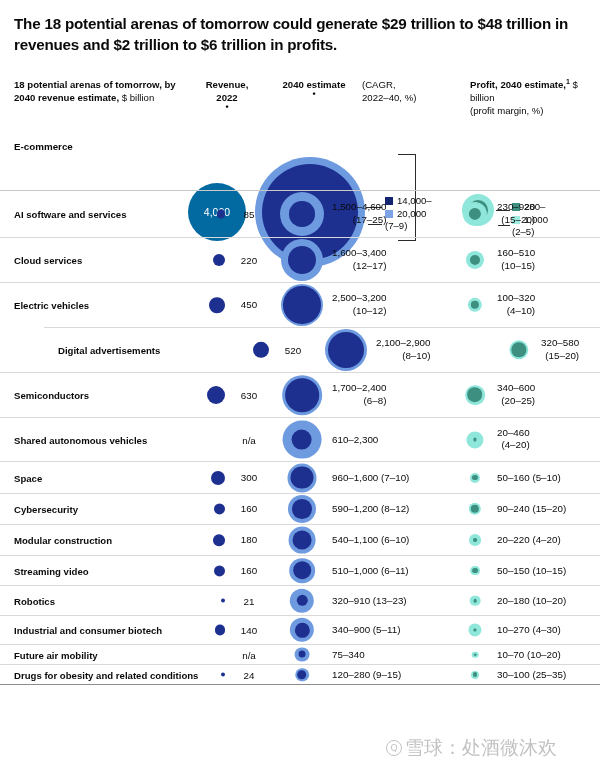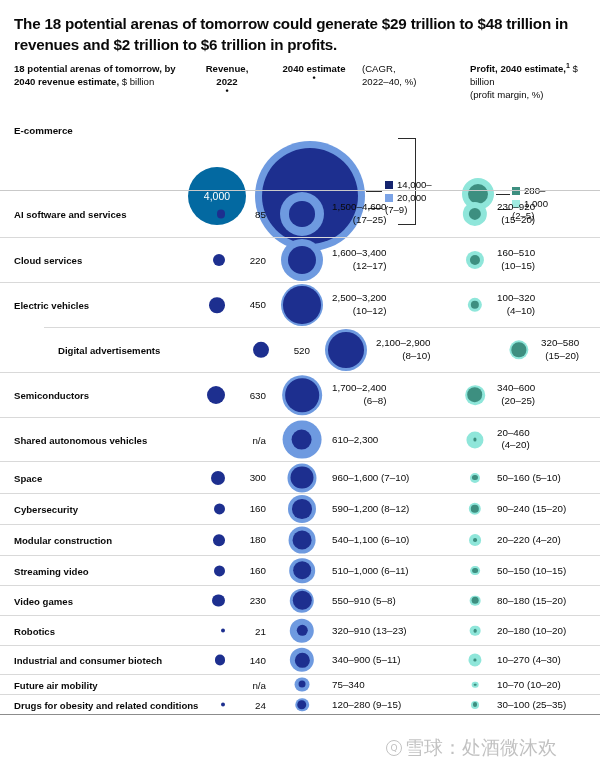--- a/index.html
+++ b/index.html
@@ -16,21 +16,21 @@
     font-weight:bold;
     line-height:1.35;
     padding:14px 14px 0 14px;
     letter-spacing:-0.2px;
   }
 
   
   .header{
     position:relative;
     height:125px;
-    margin-top:8px;
+    margin-top:24px;
   }
   .hdr-col{
     position:absolute;
     font-size:9.6px;
     font-weight:bold;
     line-height:1.35;
   }
   .hdr-col .lt{font-weight:normal;}
   #hdr-arenas{left:14px;top:0;width:170px;}
   #hdr-revenue{left:188px;top:0;width:78px;text-align:center;}
@@ -104,21 +104,21 @@
   .row-total{border-top:1px solid #8c8c8c;}
   .cell-label{
     position:absolute;left:14px;top:50%;transform:translateY(-50%);
     font-size:9.6px;font-weight:bold;white-space:nowrap;
   }
   .cell-rev{
     position:absolute;left:188px;width:78px;
     top:50%;transform:translateY(-50%);
     display:flex;align-items:center;justify-content:flex-end;
   }
-  .rev-num{font-size:9.8px;width:34px;text-align:right;padding-left:7px;}
+  .rev-num{font-size:9.8px;width:34px;text-align:center;padding-left:7px;}
   .rev-bub{border-radius:50%;background:#1d2f8f;flex:0 0 auto;}
   .cell-est{
     position:absolute;left:272px;width:60px;height:100%;
   }
   .est-wrap{position:absolute;left:50%;top:50%;transform:translate(-50%,-50%);}
   .cell-est-txt{
     position:absolute;left:332px;top:50%;transform:translateY(-50%);
     font-size:9.8px;line-height:1.3;white-space:nowrap;
   }
   .cell-prof{
@@ -448,41 +448,20 @@
       <div class="cell-est-txt">510–1,000 (6–11)</div>
       <div class="cell-prof">
         <div class="prof-wrap" style="width: 9.79796px; height: 9.79796px;">
           <div class="bubble p-outer" style="left: 0px; top: 0px; width: 9.79796px; height: 9.79796px;"></div>
           <div class="bubble p-inner" style="left: 2.07055px; top: 2.07055px; width: 5.65685px; height: 5.65685px;"></div>
         </div>
       </div>
       <div class="cell-prof-txt">50–150 (10–15)</div>
     </div>
     <div class="row" style="height: 30px;">
-      <div class="cell-label">Video games</div>
-      <div class="cell-rev">
-        <div class="rev-bub" style="width: 12.8px; height: 12.8px;"></div>
-        <div class="rev-num">230</div>
-      </div>
-      <div class="cell-est">
-        <div class="est-wrap" style="width: 24.4346px; height: 24.4346px;">
-          <div class="bubble b-outer" style="left: 0px; top: 0px; width: 24.4346px; height: 24.4346px;"></div>
-          <div class="bubble b-inner" style="left: 2.71922px; top: 2.71922px; width: 18.9962px; height: 18.9962px;"></div>
-        </div>
-      </div>
-      <div class="cell-est-txt">550–910 (5–8)</div>
-      <div class="cell-prof">
-        <div class="prof-wrap" style="width: 10.7331px; height: 10.7331px;">
-          <div class="bubble p-outer" style="left: 0px; top: 0px; width: 10.7331px; height: 10.7331px;"></div>
-          <div class="bubble p-inner" style="left: 1.78885px; top: 1.78885px; width: 7.15542px; height: 7.15542px;"></div>
-        </div>
-      </div>
-      <div class="cell-prof-txt">80–180 (15–20)</div>
-    </div>
-    <div class="row" style="height: 30px;">
       <div class="cell-label">Robotics</div>
       <div class="cell-rev">
         <div class="rev-bub" style="width: 4.4px; height: 4.4px;"></div>
         <div class="rev-num">21</div>
       </div>
       <div class="cell-est">
         <div class="est-wrap" style="width: 24.4346px; height: 24.4346px;">
           <div class="bubble b-outer" style="left: 0px; top: 0px; width: 24.4346px; height: 24.4346px;"></div>
           <div class="bubble b-inner" style="left: 6.63477px; top: 6.63477px; width: 11.1651px; height: 11.1651px;"></div>
         </div>

